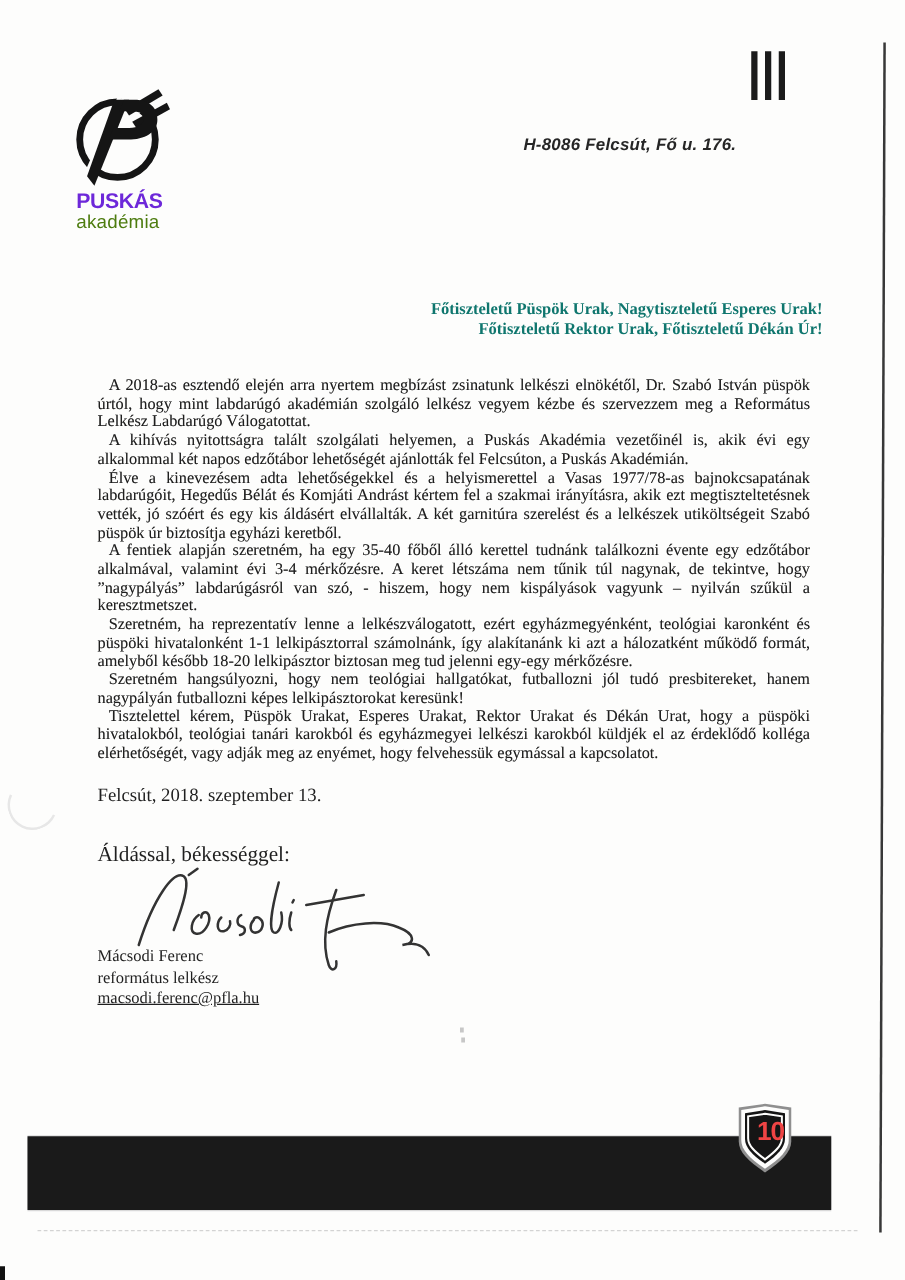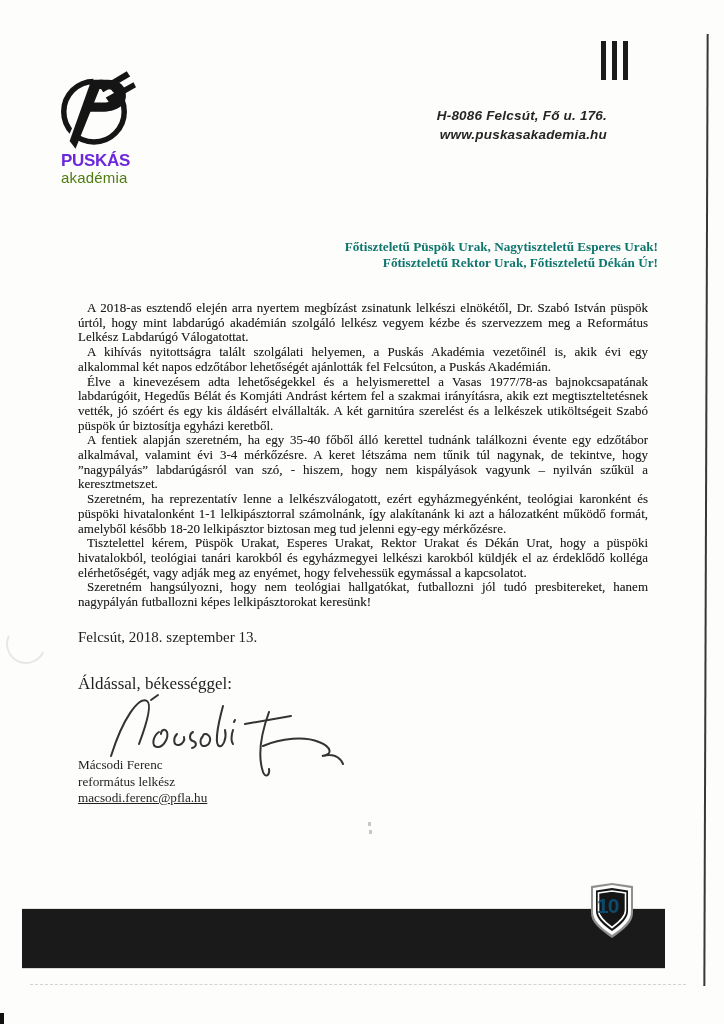--- a/index.html
+++ b/index.html
@@ -9,21 +9,21 @@
     overflow:hidden;margin:0 auto;color:#1f1f1f;
   }
   .abs{position:absolute;}
   
   .logo-wrap{left:50px;top:68px;width:100px;}
   .logo-mark{display:block;width:88px;height:84px;}
   .logo-word{font-family:"Liberation Sans",sans-serif;font-weight:bold;
     font-size:17px;letter-spacing:-0.3px;color:#6d28d9;line-height:18px;margin-left:11px;}
   .logo-sub{font-family:"Liberation Sans",sans-serif;font-weight:normal;
     font-size:15px;letter-spacing:0.2px;color:#4d7c0f;line-height:16px;margin-left:11px;}
-  .address{right:117px;top:106px;text-align:right;
+  .address{right:135px;top:106px;text-align:right;
     font-family:"Liberation Sans",sans-serif;font-style:italic;font-weight:bold;
     font-size:13.5px;line-height:19px;color:#262626;letter-spacing:0.2px;}
   
   .tally{left:601px;top:41px;display:flex;gap:6px;}
   .tally .bar{width:5px;height:39px;background:#1b1b1b;}
   
   .edge-line{left:705px;top:34px;width:2px;height:952px;background:#222;
     transform:rotate(0.2deg);opacity:.9;}
   
   .salutation{left:78px;top:239px;width:580px;font-weight:bold;
@@ -34,23 +34,23 @@
   .dateline{left:78px;top:629px;font-size:15px;}
   .closing{left:78px;top:674px;font-size:17px;}
   .signature{left:95px;top:692px;width:250px;height:92px;}
   .signer{left:78px;top:757px;font-size:13.2px;line-height:16.5px;}
   .signer .email{text-decoration:underline;}
   
   .footer-bar{left:22px;top:909px;width:643px;height:59px;background:#1a1a1a;
     box-shadow:0 1px 0 #d9d9d9, 0 -1px 0 #e4e4e4;}
   .scan-dash{left:30px;top:984px;width:656px;border-top:1px dashed #c9c9c9;opacity:.8;}
   .badge{left:589px;top:882px;width:46px;height:58px;}
-  .badge-num{left:597px;top:894px;width:30px;text-align:left;
+  .badge-num{left:597px;top:894px;width:30px;text-align:right;
     font-family:"Liberation Sans",sans-serif;font-weight:bold;font-size:21px;
-    letter-spacing:-1px;color:#0c4a6e;}
+    letter-spacing:-1px;color:#ef4444;}
   .corner-mark{left:0;top:1013px;width:4px;height:11px;background:#111;}
   .fold-arc{left:6px;top:624px;width:36px;height:36px;border:2px solid #e2e2e2;
     border-color:transparent transparent #e2e2e2 #e2e2e2;border-radius:50%;
     transform:rotate(-20deg);opacity:.8;}
   .speck{width:3px;height:4px;background:#b9b9b9;opacity:.8;}
 </style>
 </head>
 <body>
 
 <div class="page">
@@ -73,36 +73,35 @@
       <path d="M64 35 L97 17 L100 23 L68 41 Z" fill="#151515"></path>
       <path d="M47 14 L61 14 L28 96 L21 87 Z" fill="#151515"></path>
       <path d="M56 14 L66 14 C81 14 88 22 88 33 C88 45 76 52 60 52 L42 52 L46 41 L61 41 C70 41 75 37 75 32 C75 26 69 25 62 25 L52 25 Z" fill="#151515"></path>
     </svg>
     <div class="logo-word">PUSKÁS</div>
     <div class="logo-sub">akadémia</div>
   </div>
 
   <div class="abs address">
     <div>H-8086 Felcsút, Fő u. 176.</div>
-    <div>www.puskasakademia.hu</div>
   </div>
 
   <div class="abs salutation">
     <div>Főtiszteletű Püspök Urak, Nagytiszteletű Esperes Urak!</div>
     <div>Főtiszteletű Rektor Urak, Főtiszteletű Dékán Úr!</div>
   </div>
 
   <div class="abs body-text">
     <p>A 2018-as esztendő elején arra nyertem megbízást zsinatunk lelkészi elnökétől, Dr. Szabó István püspök úrtól, hogy mint labdarúgó akadémián szolgáló lelkész vegyem kézbe és szervezzem meg a Református Lelkész Labdarúgó Válogatottat.</p>
     <p>A kihívás nyitottságra talált szolgálati helyemen, a Puskás Akadémia vezetőinél is, akik évi egy alkalommal két napos edzőtábor lehetőségét ajánlották fel Felcsúton, a Puskás Akadémián.</p>
     <p>Élve a kinevezésem adta lehetőségekkel és a helyismerettel a Vasas 1977/78-as bajnokcsapatának labdarúgóit, Hegedűs Bélát és Komjáti Andrást kértem fel a szakmai irányításra, akik ezt megtiszteltetésnek vették, jó szóért és egy kis áldásért elvállalták. A két garnitúra szerelést és a lelkészek utiköltségeit Szabó püspök úr biztosítja egyházi keretből.</p>
     <p>A fentiek alapján szeretném, ha egy 35-40 főből álló kerettel tudnánk találkozni évente egy edzőtábor alkalmával, valamint évi 3-4 mérkőzésre. A keret létszáma nem tűnik túl nagynak, de tekintve, hogy ”nagypályás” labdarúgásról van szó, - hiszem, hogy nem kispályások vagyunk – nyilván szűkül a keresztmetszet.</p>
     <p>Szeretném, ha reprezentatív lenne a lelkészválogatott, ezért egyházmegyénként, teológiai karonként és püspöki hivatalonként 1-1 lelkipásztorral számolnánk, így alakítanánk ki azt a hálozatként működő formát, amelyből később 18-20 lelkipásztor biztosan meg tud jelenni egy-egy mérkőzésre.</p>
+    <p>Szeretném hangsúlyozni, hogy nem teológiai hallgatókat, futballozni jól tudó presbitereket, hanem nagypályán futballozni képes lelkipásztorokat keresünk!</p>
     <p>Tisztelettel kérem, Püspök Urakat, Esperes Urakat, Rektor Urakat és Dékán Urat, hogy a püspöki hivatalokból, teológiai tanári karokból és egyházmegyei lelkészi karokból küldjék el az érdeklődő kolléga elérhetőségét, vagy adják meg az enyémet, hogy felvehessük egymással a kapcsolatot.</p>
-    <p>Szeretném hangsúlyozni, hogy nem teológiai hallgatókat, futballozni jól tudó presbitereket, hanem nagypályán futballozni képes lelkipásztorokat keresünk!</p>
   </div>
 
   <div class="abs dateline">Felcsút, 2018. szeptember 13.</div>
 
   <div class="abs closing">Áldással, békességgel:</div>
 
   <svg class="abs signature" viewBox="0 0 250 92">
     <g fill="none" stroke="#333" stroke-width="2" stroke-linecap="round">
       <path d="M16 64 C28 26 44 4 52 9 C58 13 50 36 44 52"></path>
       <path d="M56 8 L63 3"></path>

